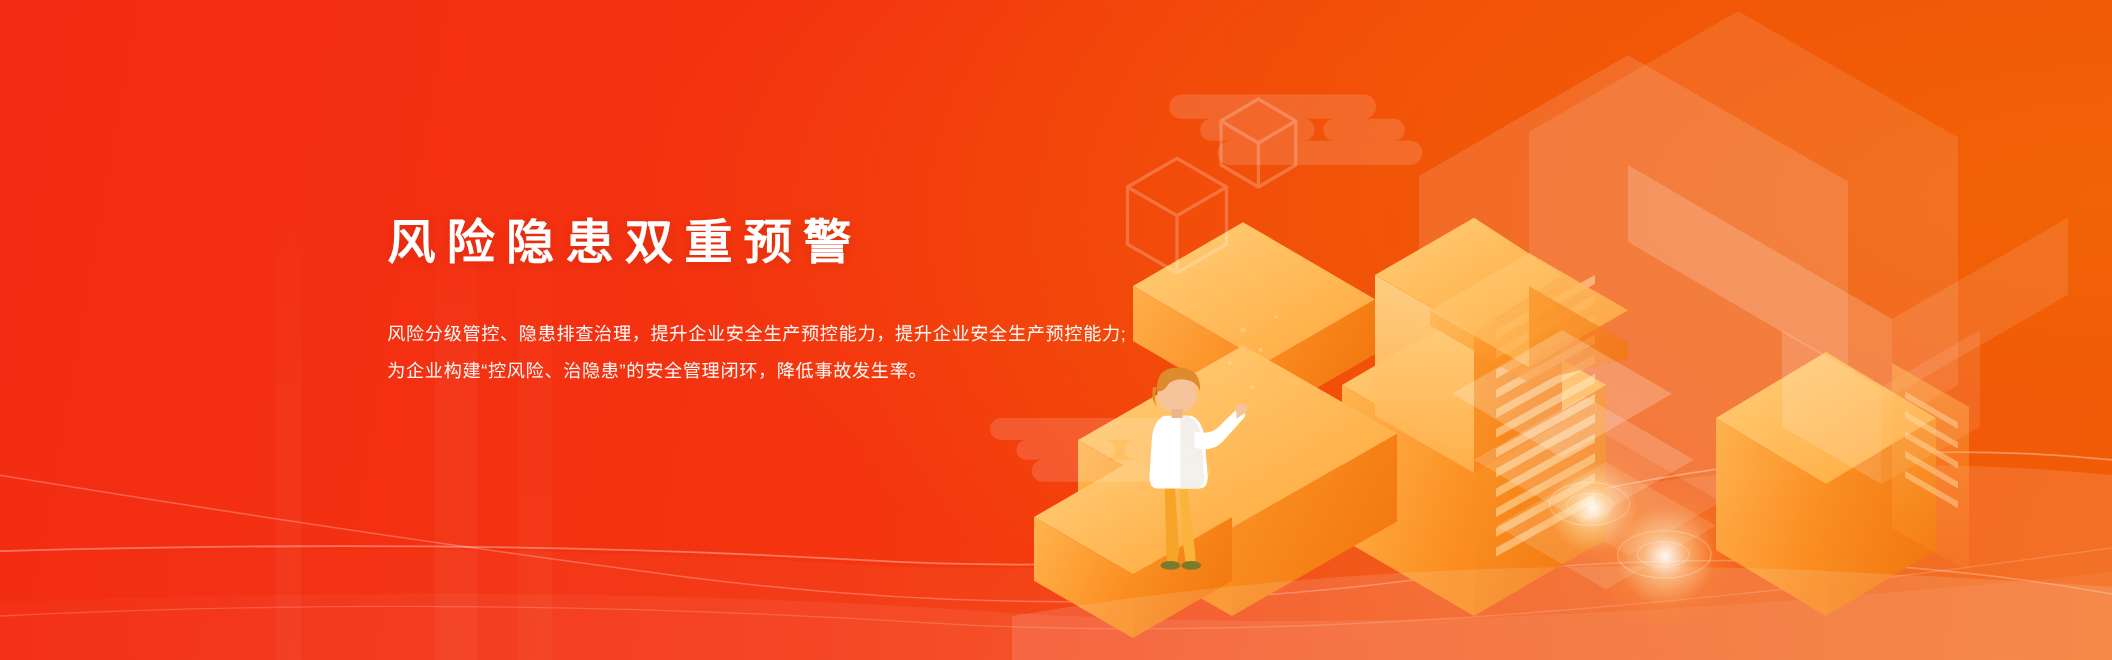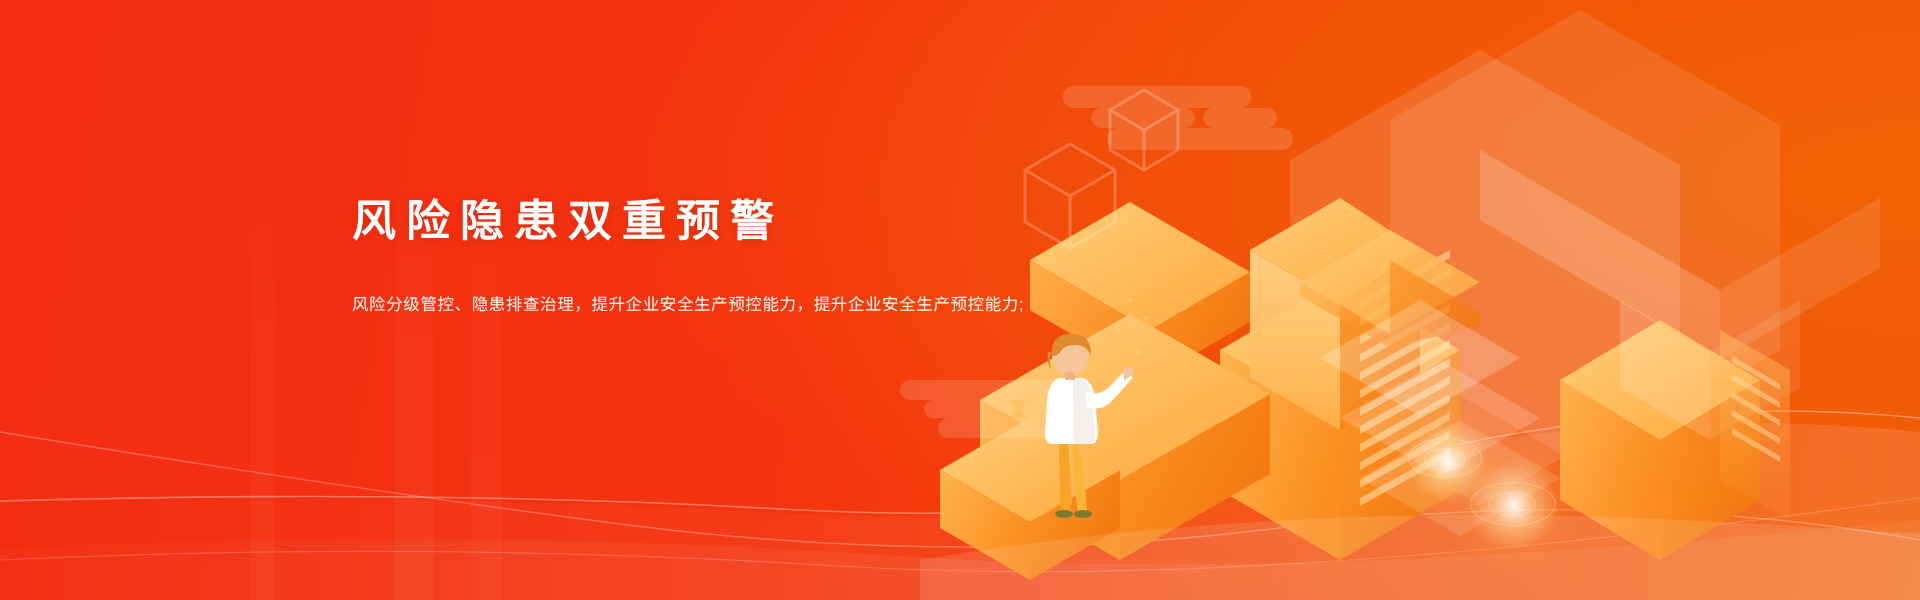--- a/index.html
+++ b/index.html
@@ -292,16 +292,17 @@
       <path d="M0 501 Q 430 489 780 509 Q 1120 528 1380 462 Q 1660 392 1920 418" fill="none" stroke="#FFFFFF" stroke-opacity="0.34" stroke-width="1.6"></path>
       <path d="M0 432 Q 330 486 620 524 Q 960 568 1280 528 Q 1620 486 1920 540" fill="none" stroke="#FFFFFF" stroke-opacity="0.26" stroke-width="1.4"></path>
       <path d="M0 560 Q 420 540 840 566 Q 1260 592 1920 498" fill="none" stroke="#FFFFFF" stroke-opacity="0.18" stroke-width="1.2"></path>
     </svg>
   </div>
 
   <div class="copy">
     <h1 class="headline">风险隐患双重预警</h1>
     <div class="sub">
       <span class="line">风险分级管控、隐患排查治理，提升企业安全生产预控能力，提升企业安全生产预控能力;</span>
+      <span class="line">为企业构建“控风险、治隐患”的安全管理闭环，降低事故发生率。</span>
     </div>
   </div>
 
 </div>
 
 </body></html>

